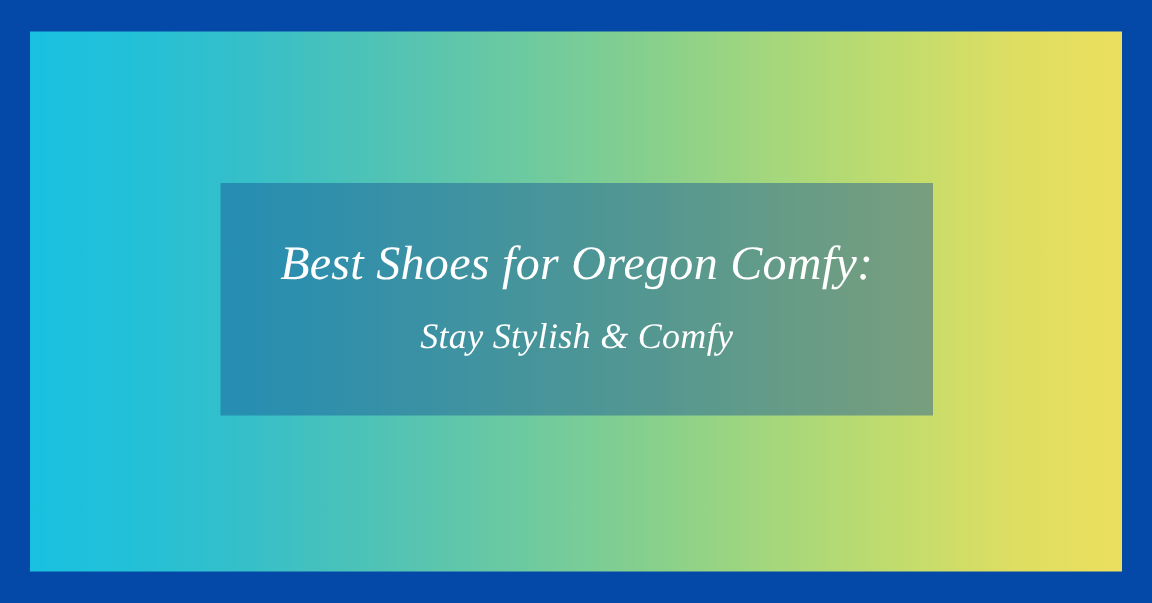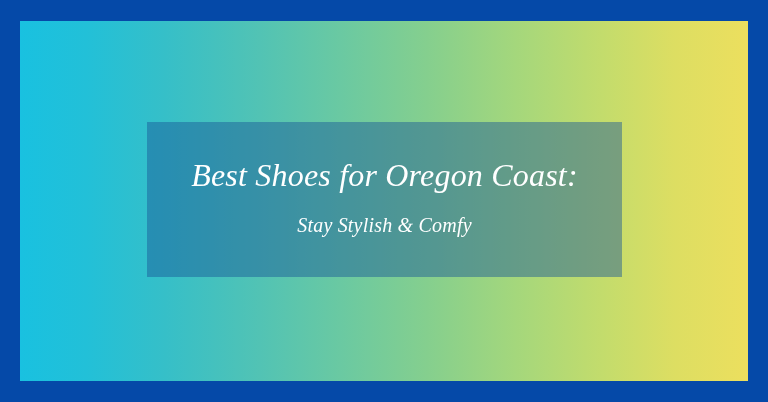--- a/index.html
+++ b/index.html
@@ -72,29 +72,29 @@
     font-weight: 400;
     font-size: 32px;
     line-height: 50px;
     text-align: center;
     letter-spacing: 0.2px;
     white-space: nowrap;
     text-rendering: optimizeLegibility;
   }
 
   .caption-line-1 { font-size: 32px; }
-  .caption-line-2 { font-size: 20px; }
+  .caption-line-2 { font-size: 24px; }
 </style>
 </head>
 <body>
 
 <div id="banner">
 
   <div class="frame"></div>
 
   <div class="gradient-bg"></div>
 
   <div class="caption-plate">
-    <div class="caption-text caption-line-1">Best Shoes for Oregon Coast:</div>
+    <div class="caption-text caption-line-1">Best Shoes for Oregon Comfy:</div>
     <div class="caption-text caption-line-2">Stay Stylish &amp; Comfy</div>
   </div>
 
 </div>
 
 </body></html>

